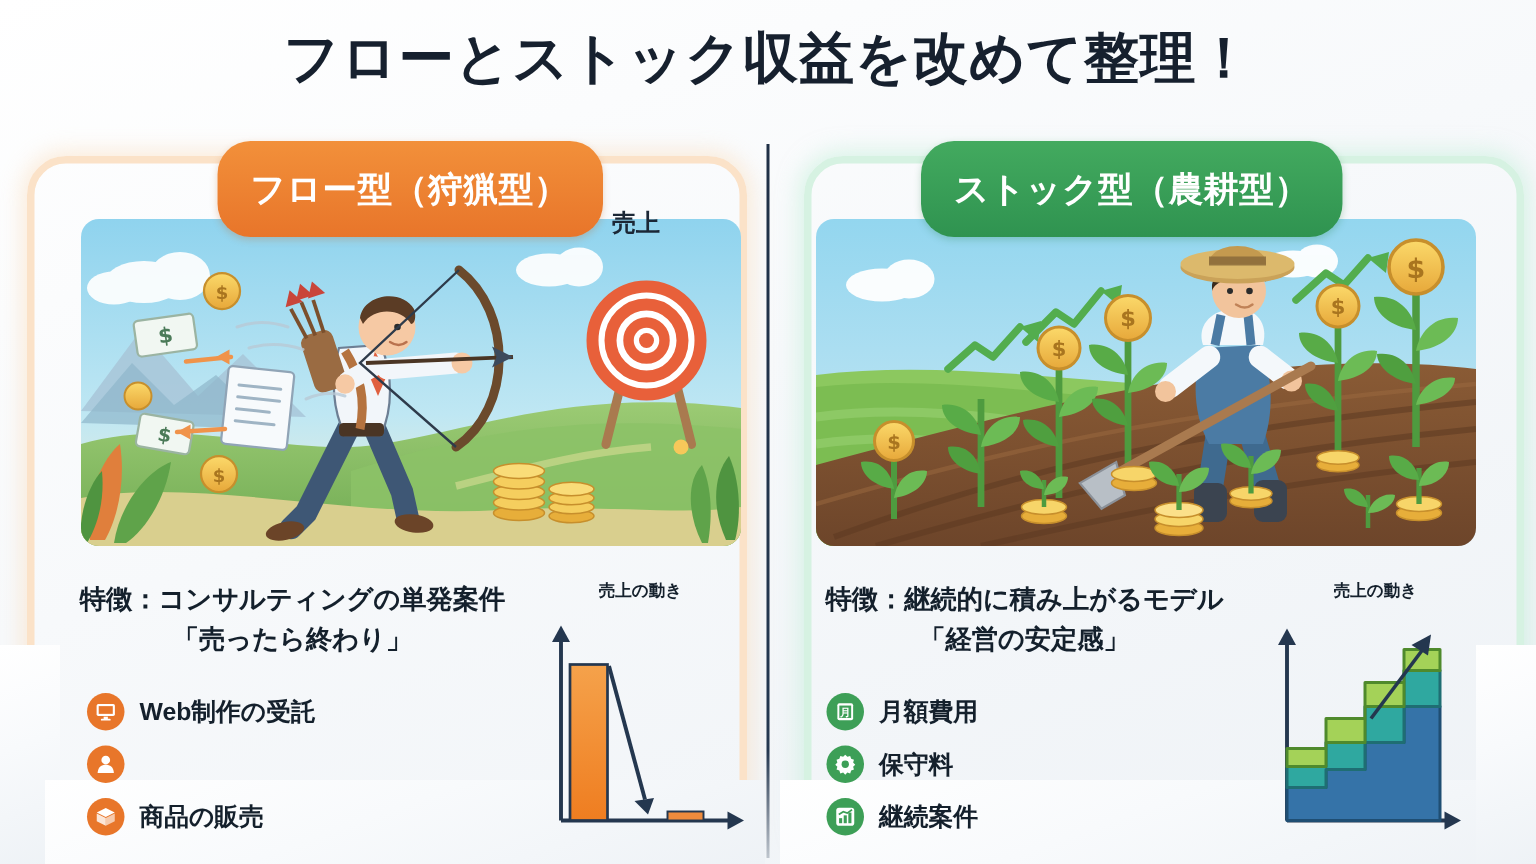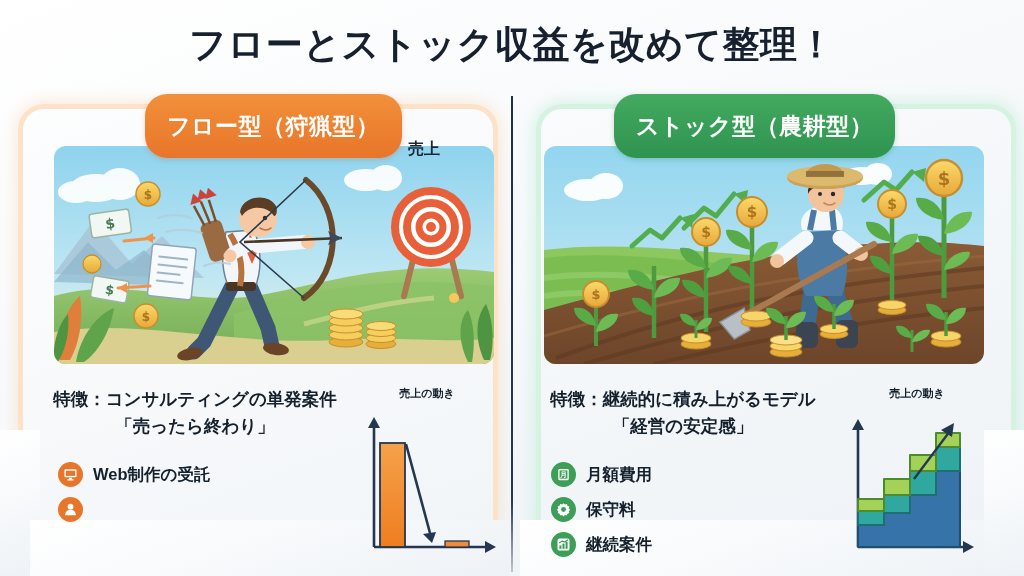--- a/index.html
+++ b/index.html
@@ -11,21 +11,21 @@
   #stage {
     position: relative;
     width: 1024px; height: 576px;
     background: linear-gradient(160deg, #ffffff 0%, #f7f9fb 45%, #eef2f6 100%);
     overflow: hidden;
   }
 
   
   .title {
     position: absolute;
-    top: 20px; left: 0; right: 0;
+    top: 14px; left: 0; right: 0;
     text-align: center;
     font-size: 37px;
     font-weight: 900;
     letter-spacing: 0.5px;
     color: #16202e;
     white-space: nowrap;
   }
 
   
   .divider {
@@ -363,20 +363,30 @@
       </span>
       <span class="bullet-label">Web制作の受託</span>
     </div>
     <div class="bullet">
       <span class="bullet-icon icon-orange">
         <svg width="15" height="15" viewBox="0 0 16 16">
             <circle cx="8" cy="5" r="3.1" fill="#fff"></circle>
             <path d="M2.2 14.2 C2.6 9.8 5 8.4 8 8.4 C11 8.4 13.4 9.8 13.8 14.2 Z" fill="#fff"></path>
           </svg>
       </span>
+    </div>
+    <div class="bullet">
+      <span class="bullet-icon icon-orange">
+        <svg width="15" height="15" viewBox="0 0 16 16">
+            <path d="M8 1.8 L14.4 5 L8 8.2 L1.6 5 Z" fill="#fff"></path>
+            <path d="M1.6 5.6 L8 8.8 L8 14.4 L1.6 11.2 Z" fill="#fff" opacity="0.82"></path>
+            <path d="M14.4 5.6 L8 8.8 L8 14.4 L14.4 11.2 Z" fill="#fff" opacity="0.62"></path>
+          </svg>
+      </span>
+      <span class="bullet-label">商品の販売</span>
     </div>
   </div>
 
   <div class="minichart minichart-left">
     <div class="chart-title">売上の動き</div>
     <svg width="150" height="158" viewBox="0 0 150 158">
       <defs>
         <linearGradient id="barGrad" x1="0" y1="0" x2="0" y2="1">
           <stop offset="0%" stop-color="#f5a24b"></stop>
           <stop offset="100%" stop-color="#ef7d20"></stop>

